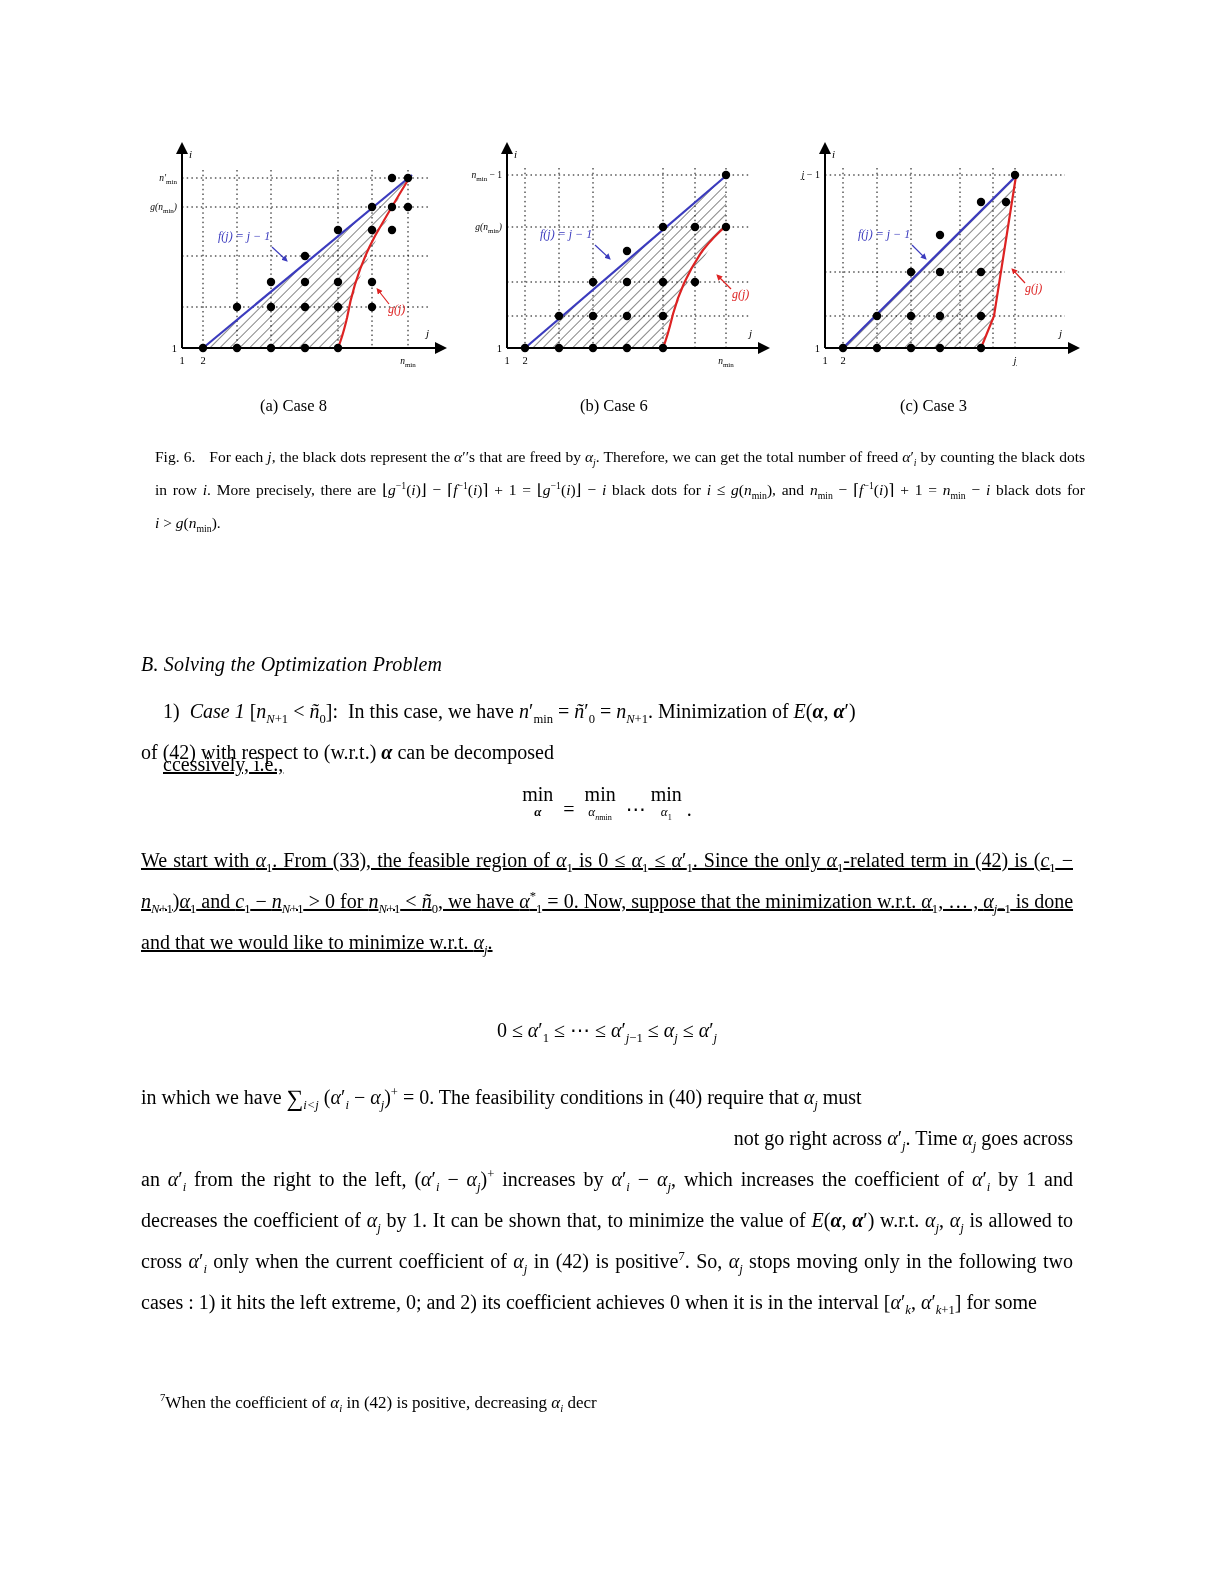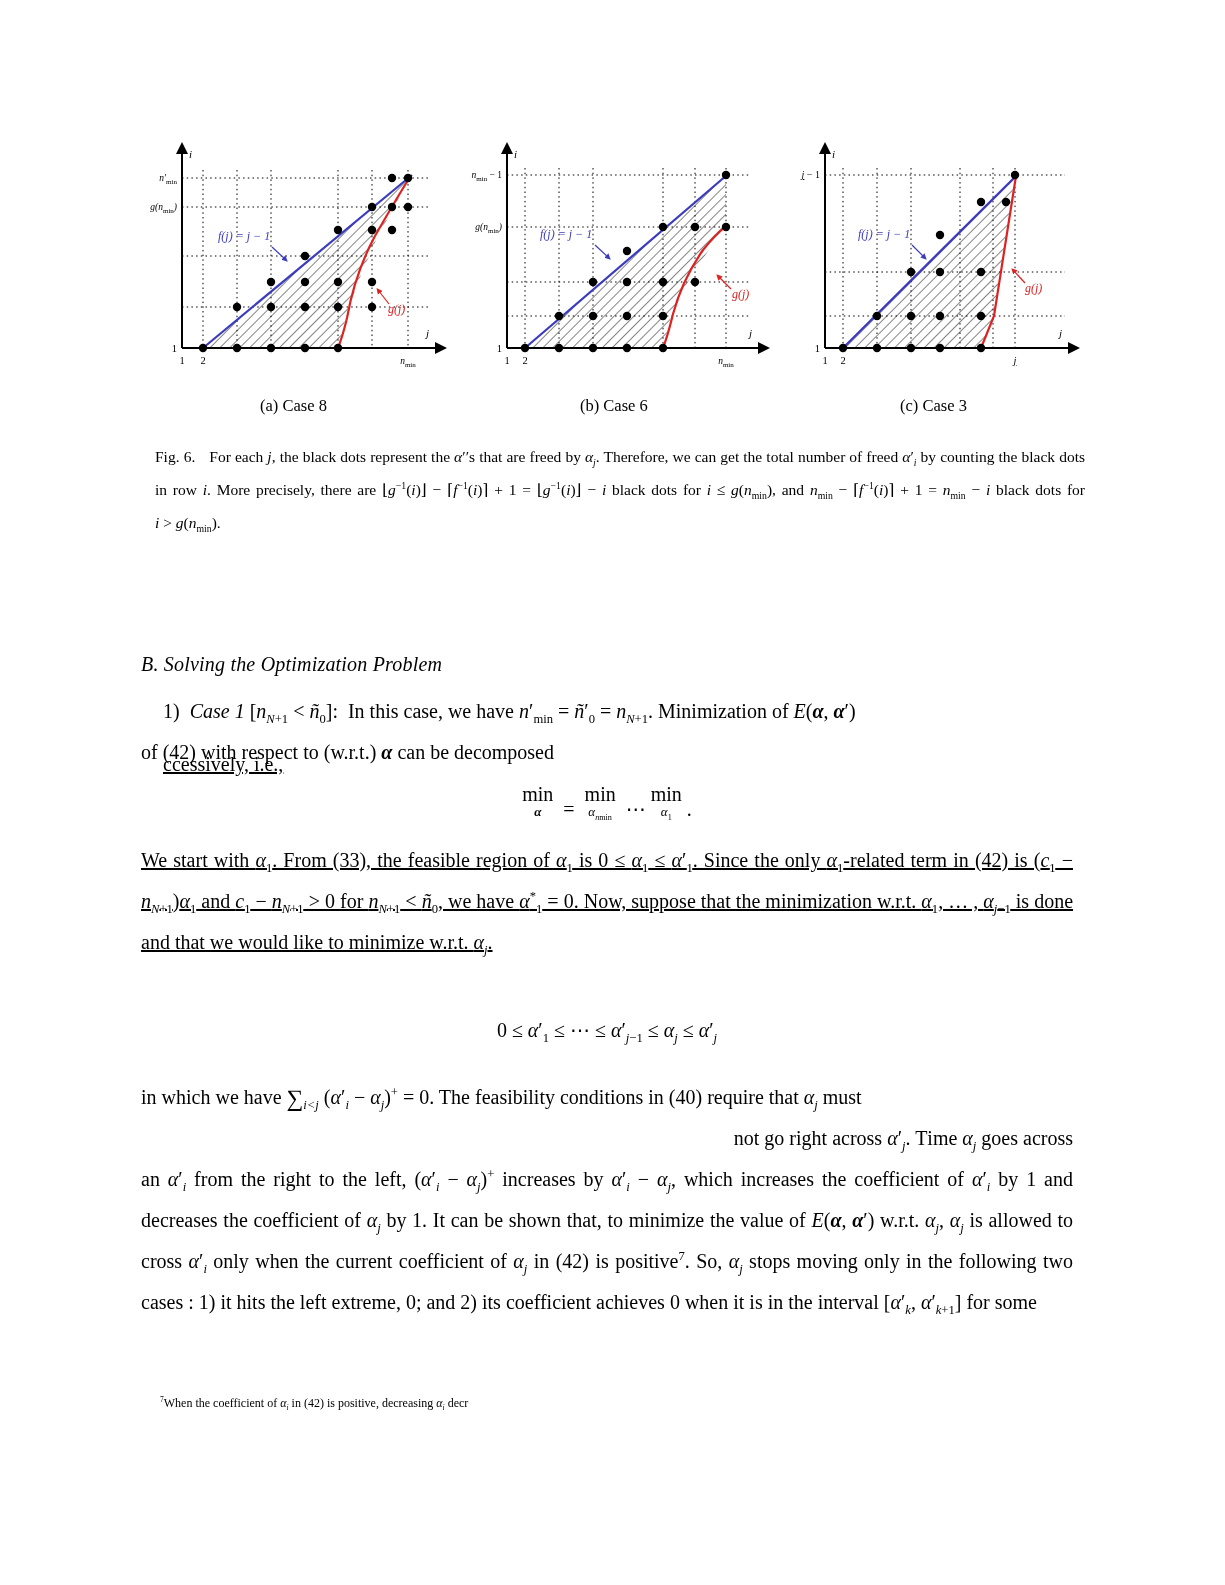--- a/index.html
+++ b/index.html
@@ -125,21 +125,21 @@
     top: 1372px;
     width: 250px;
     height: 1px;
     background: #ffffff;
   }
   .footnote {
     position: absolute;
     left: 160px;
     top: 1392px;
     width: 900px;
-    font-size: 12px;
+    font-size: 17px;
     line-height: 22px;
   }
 
   
   i, .mi { font-style: italic; font-family: "Liberation Serif", serif; }
   .bm { font-weight: bold; font-style: italic; }
   sub, sup { font-size: 63%; font-style: normal; line-height: 0; }
   sub.it, sup.it { font-style: italic; }
   .rm { font-style: normal; }
   .sumop { font-size: 118%; position: relative; top: 2px; }

